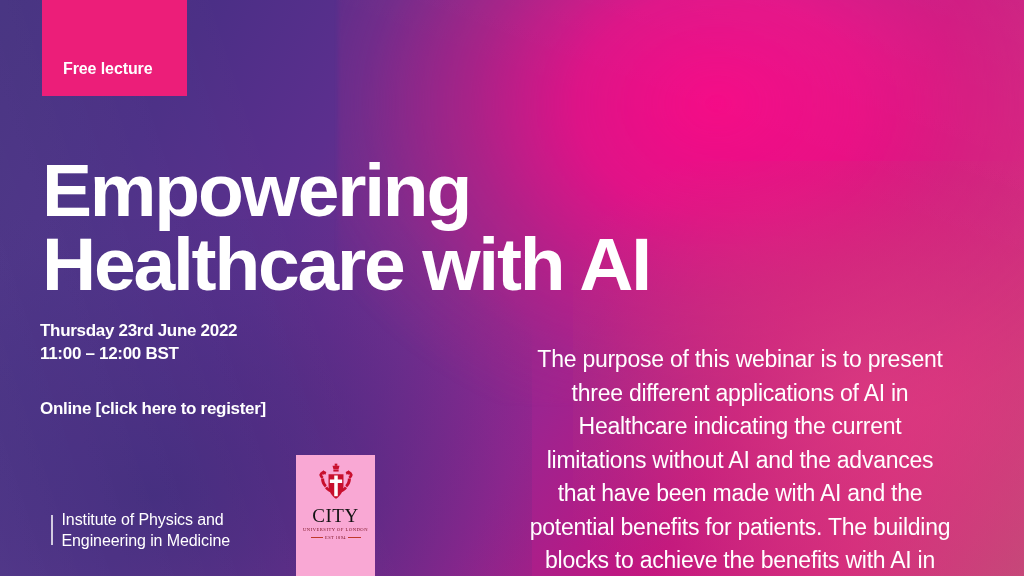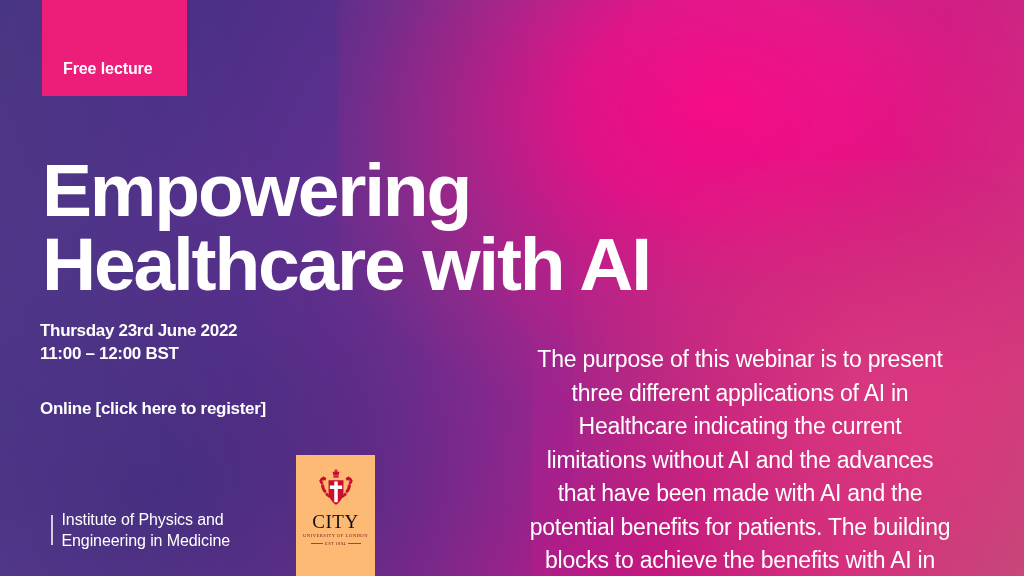--- a/index.html
+++ b/index.html
@@ -174,25 +174,25 @@
     white-space: pre-line;
   }
 
   
   .city-panel {
     position: absolute;
     left: 296px;
     top: 455px;
     width: 79px;
     height: 121px;
-    background: #fdba74;
+    background: #f9a8d4;
     display: flex;
     flex-direction: column;
     align-items: center;
-    padding-top: 12px;
+    padding-top: 6px;
     box-sizing: border-box;
   }
   .city-crest {
     width: 44px;
     height: 44px;
     display: block;
   }
   .city-name {
     color: #111111;
     font-family: "Liberation Serif", serif;

